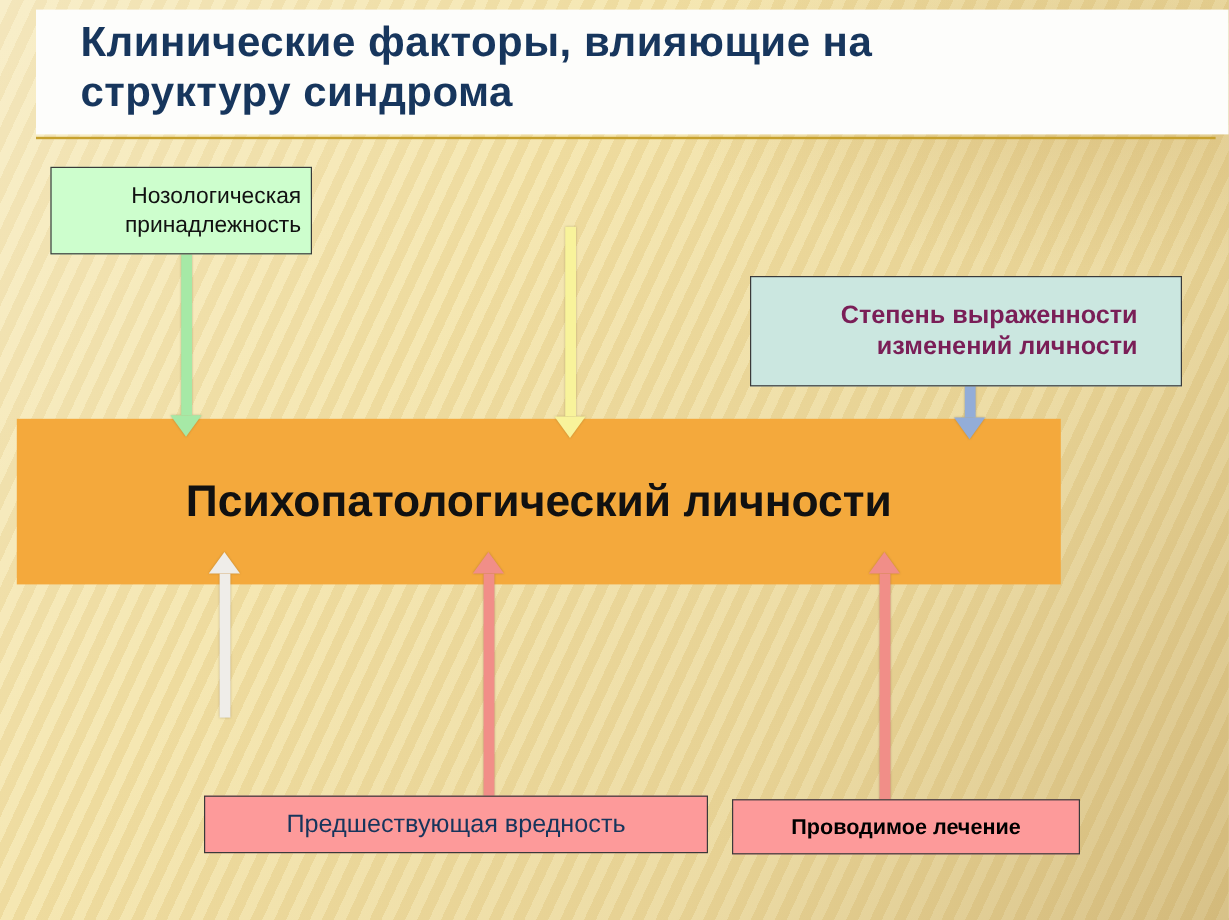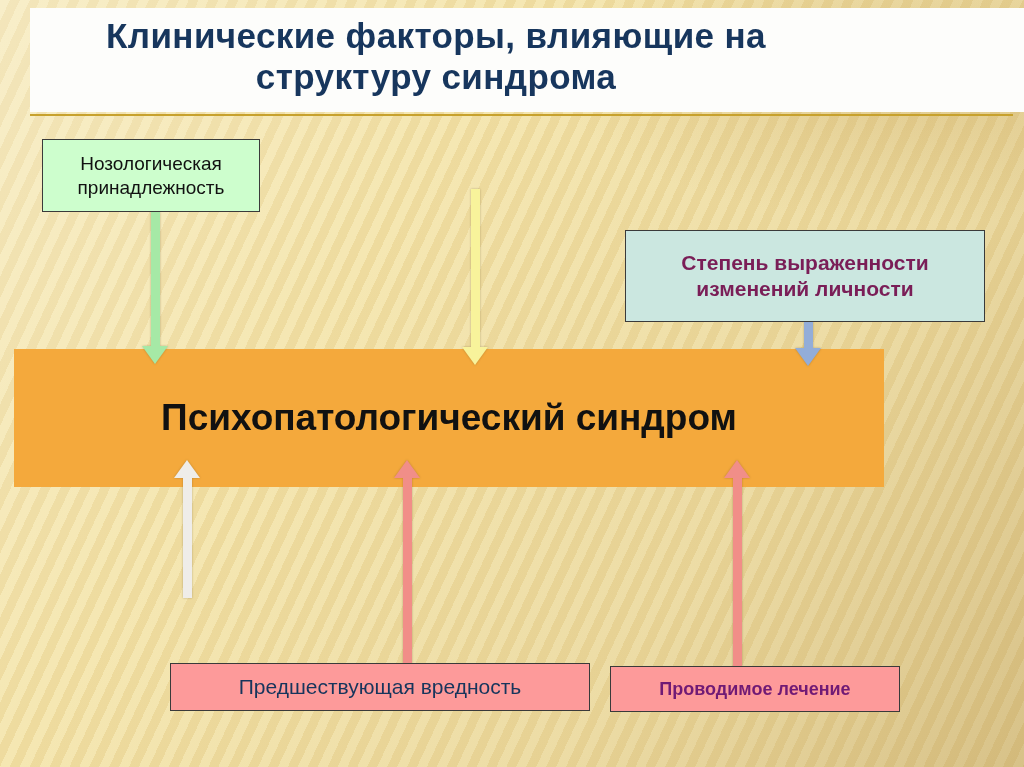--- a/index.html
+++ b/index.html
@@ -12,39 +12,39 @@
     background:
       radial-gradient(ellipse 520px 210px at 90% 10%, rgba(189,152,79,.28), transparent 70%),
       linear-gradient(125deg, rgba(255,255,255,.30) 0%, rgba(255,255,255,0) 35%, rgba(163,124,52,.10) 70%, rgba(148,108,40,.30) 100%),
       repeating-linear-gradient(115deg, #f5e7b2 0 9px, #eedb9e 9px 18px);
   }
   .title-plate {
     position: absolute; left: 30px; top: 8px; width: 994px; height: 104px;
     background: #fdfdfb;
   }
   .title {
-    margin: 0; padding: 8px 0 0 26px; max-width: 760px;
-    font-size: 35px; line-height: 1.16; font-weight: bold; letter-spacing: .4px; text-align: center;
+    margin: 0; padding: 8px 0 0 37px; max-width: 760px;
+    font-size: 35px; line-height: 1.16; font-weight: bold; letter-spacing: .4px;
   }
   .title-rule { position: absolute; left: 30px; top: 114px; width: 983px; height: 2px; }
 
   .center-box {
     position: absolute; left: 14px; top: 349px; width: 870px; height: 138px;
     display: flex; align-items: center; justify-content: center;
   }
   .center-label { font-size: 37px; font-weight: bold; color: #111; }
 
   .box {
     position: absolute; box-sizing: border-box;
     display: flex; align-items: center; justify-content: center;
-    text-align: center; border: 1.5px solid #3a3a3a; line-height: 1.25;
+    text-align: right; border: 1.5px solid #3a3a3a; line-height: 1.25;
   }
   .b-nosology   { left: 42px;  top: 139px; width: 218px; height: 73px; font-size: 19px; padding: 0 8px; }
   .b-course     { left: 292px; top: 148px; width: 424px; height: 41px; font-size: 19px; font-weight: bold; }
-  .b-personality{ left: 625px; top: 230px; width: 360px; height: 92px; font-size: 21px; font-weight: bold; padding: 0 18px; }
+  .b-personality{ left: 625px; top: 230px; width: 360px; height: 92px; font-size: 21px; font-weight: bold; padding: 0 36px; }
   .b-age        { left: 84px;  top: 597px; width: 232px; height: 49px; font-size: 20px; }
   .b-harm       { left: 170px; top: 663px; width: 420px; height: 48px; font-size: 21px; font-weight: normal; }
   .b-treatment  { left: 610px; top: 666px; width: 290px; height: 46px; font-size: 18px; font-weight: bold; }
 
   .arrow {
     position: absolute; width: 26px;
     display: flex; flex-direction: column; align-items: center;
     filter: drop-shadow(0 0 1px rgba(90,70,30,.35));
   }
   .arrow .shaft { width: 9px; flex: 1; background: var(--c, #999); }
@@ -63,21 +63,21 @@
 <body>
 
 <div class="slide">
 
   <div class="title-plate">
     <h1 class="title" style="color: rgb(23, 54, 93);">Клинические факторы, влияющие на структуру синдрома</h1>
   </div>
   <div class="title-rule" style="background: rgb(199, 161, 45);"></div>
 
   <div class="center-box" style="background: rgb(244, 169, 60);">
-    <span class="center-label">Психопатологический синдром</span>
+    <span class="center-label">Психопатологический личности</span>
   </div>
 
   <div class="arrow down a-nosology" style="--c: #A6E9A6;">
     <div class="shaft"></div>
     <div class="head"></div>
   </div>
   <div class="arrow down a-course" style="--c: #F8F39B;">
     <div class="shaft"></div>
     <div class="head"></div>
   </div>
@@ -96,15 +96,15 @@
   </div>
   <div class="arrow up a-treatment" style="--c: #F18E88;">
     <div class="head"></div>
     <div class="shaft"></div>
   </div>
 
   <div class="box b-nosology" style="background: rgb(205, 254, 205); color: rgb(17, 17, 17);">Нозологическая принадлежность</div>
   <div class="box b-personality" style="background: rgb(203, 231, 224); color: rgb(122, 30, 87);">Степень выраженности изменений личности</div>
 
   <div class="box b-harm" style="background: rgb(253, 154, 154); color: rgb(22, 53, 92);">Предшествующая вредность</div>
-  <div class="box b-treatment" style="background: rgb(253, 154, 154); color: #701a75;">Проводимое лечение</div>
+  <div class="box b-treatment" style="background: rgb(253, 154, 154); color: #000000;">Проводимое лечение</div>
 
 </div>
 
 </body></html>

